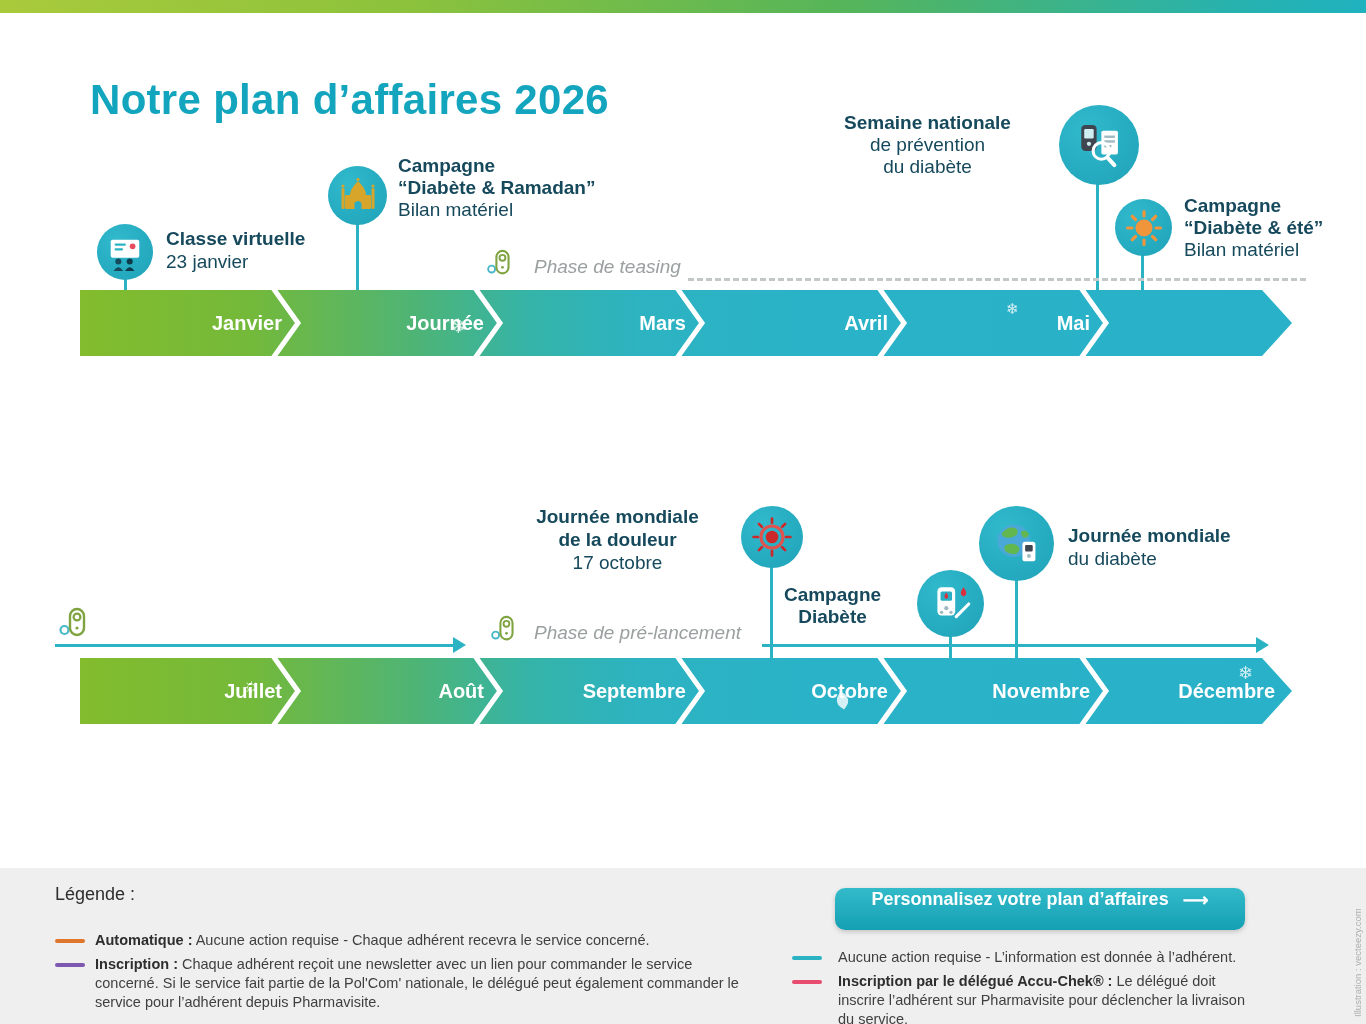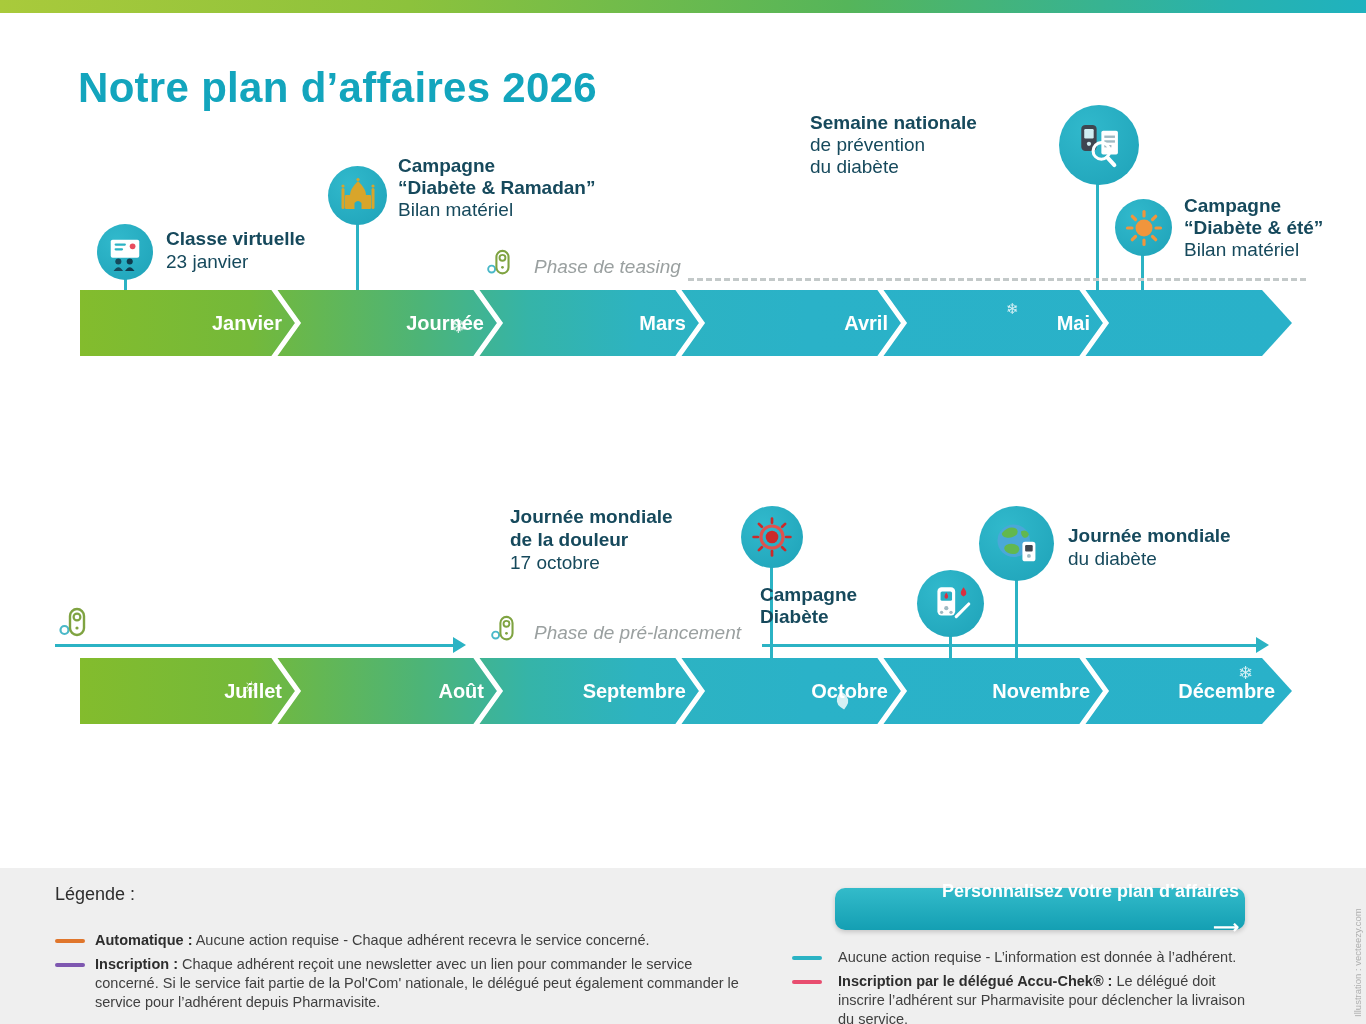--- a/index.html
+++ b/index.html
@@ -1,59 +1,59 @@
 <!DOCTYPE html>
 <html><head>
 <meta charset="utf-8">
 <style>
   html,body{margin:0;padding:0;background:#fff;font-family:"Liberation Sans",sans-serif;}
   #canvas{position:relative;width:1366px;height:1024px;background:#fff;overflow:hidden;}
 
   .topbar{position:absolute;left:0;top:0;width:1366px;height:13px;
     background:linear-gradient(90deg,#a9ca3b 0%,#8cc23c 30%,#55b55a 62%,#28b2ae 90%,#1fb2bf 100%);}
 
-  .title{position:absolute;left:78px;top:64px;margin:0;font-size:42px;font-weight:800;
+  .title{position:absolute;left:78px;top:64px;margin:12px;font-size:42px;font-weight:800;
     color:#13a5bd;letter-spacing:.3px;}
 
   
   .tl-bar{position:absolute;left:80px;width:1212px;height:66px;
     clip-path:polygon(0 0,calc(100% - 30px) 0,100% 50%,calc(100% - 30px) 100%,0 100%);
     background:linear-gradient(90deg,#83bc2d 0%,#74b93a 14%,#4db477 28%,#35b4a8 37%,#2db3c1 46%,#2ab2c8 60%,#29b1c9 100%);}
   #bar1{top:290px;} #bar2{top:658px;}
   .month{position:absolute;top:0;height:66px;line-height:66px;text-align:right;color:#fff;
     font-size:20px;font-weight:bold;}
   .sep{position:absolute;top:0;}
   .decor{position:absolute;color:#fff;opacity:.8;}
   .leaf{position:absolute;width:13px;height:13px;background:rgba(255,255,255,.8);
     border-radius:0 65% 0 65%;transform:rotate(35deg);}
 
   
   .stem{position:absolute;width:3px;background:#2bb3c4;}
   .evc{position:absolute;border-radius:50%;display:flex;align-items:center;justify-content:center;
     background:radial-gradient(circle at 35% 30%,#31b9cc,#1ea2b8);}
   .ev-text{position:absolute;color:#16495c;font-size:19px;line-height:23px;}
   .ev-text .b{font-weight:bold;}
-  .ev-text.right{text-align:left;}
+  .ev-text.right{text-align:center;}
 
   .phase-label{position:absolute;color:#9aa0a0;font-size:19px;font-style:italic;}
   .dashline{position:absolute;height:0;border-top:3px dashed #c3c9c9;}
   .solidline{position:absolute;height:3px;background:#2bb3c4;}
   .arrowhead{position:absolute;width:0;height:0;border-left:13px solid #2bb3c4;
     border-top:8px solid transparent;border-bottom:8px solid transparent;}
 
   
   .legend{position:absolute;left:0;top:868px;width:1366px;height:156px;background:#efefef;}
   .legend-title{position:absolute;left:55px;top:16px;font-size:18px;color:#2e2e2e;}
   .swatch{position:absolute;width:30px;height:4px;border-radius:2px;}
   .leg-text{position:absolute;font-size:14.5px;line-height:19px;color:#3f3f3f;}
   .leg-text b{color:#2e2e2e;}
   .cta{position:absolute;left:835px;top:20px;width:410px;height:42px;border:none;border-radius:10px;
     background:linear-gradient(180deg,#33bbca,#149fb3);color:#fff;font-weight:bold;font-size:18px;
-    font-family:"Liberation Sans",sans-serif;display:flex;align-items:flex-end;justify-content:center;
-    gap:14px;cursor:pointer;box-shadow:0 2px 5px rgba(0,0,0,.18);flex-direction:column;}
+    font-family:"Liberation Sans",sans-serif;display:flex;align-items:flex-start;justify-content:center;
+    gap:14px;cursor:pointer;box-shadow:0 2px 5px rgba(0,0,0,.18);}
   .credit{position:absolute;right:3px;top:14px;height:135px;writing-mode:vertical-rl;
     transform:rotate(180deg);font-size:9.5px;color:#aeaeae;}
 </style>
 </head>
 <body>
 
 <div id="canvas">
 
   <div class="topbar"></div>
   <h1 class="title">Notre plan d’affaires 2026</h1>

